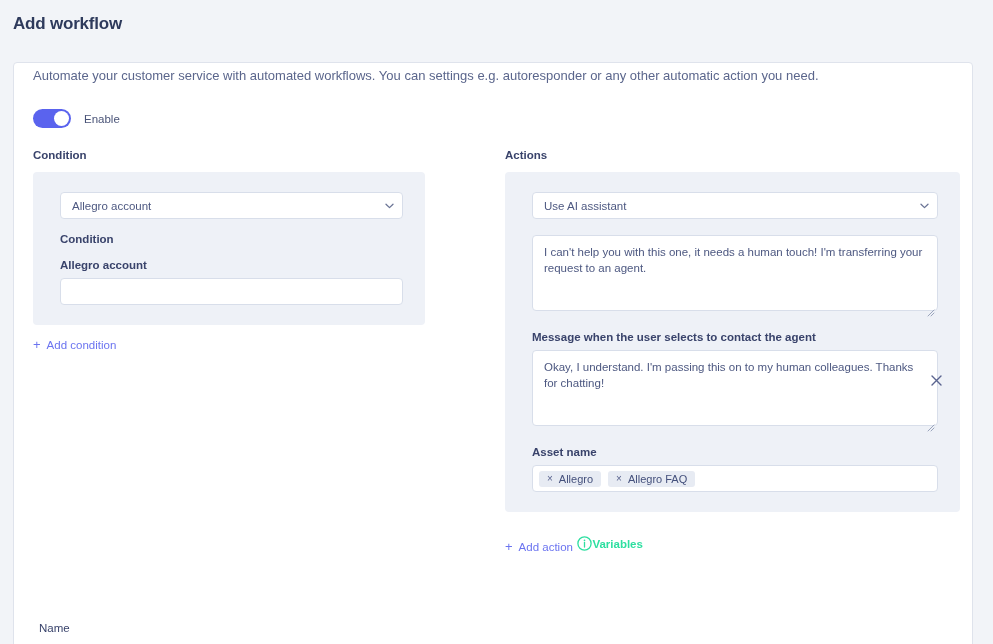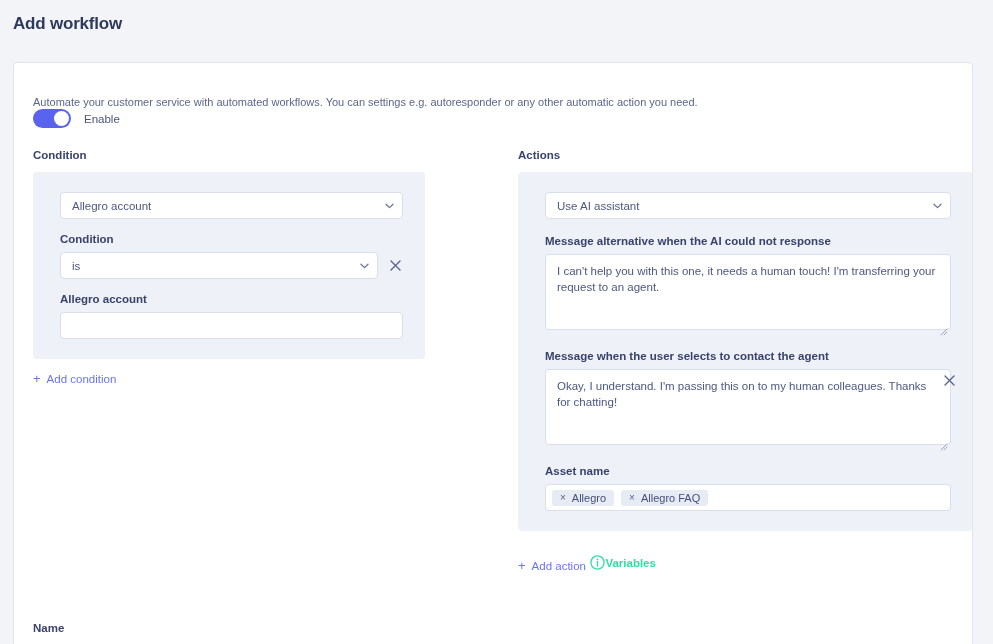--- a/index.html
+++ b/index.html
@@ -32,22 +32,22 @@
     height: 600px;
     background: #ffffff;
     border: 1px solid #dfe3ec;
     border-radius: 4px;
     overflow: hidden;
   }
 
   .card-desc {
     position: absolute;
     left: 19px;
-    top: 32px;
-    font-size: 11px;
+    top: 4px;
+    font-size: 13px;
     color: #5b668c;
     line-height: 1.4;
   }
 
   
   .toggle-row {
     position: absolute;
     left: 19px;
     top: 46px;
     display: flex;
@@ -85,21 +85,21 @@
 
   
   .col-condition {
     position: absolute;
     left: 19px;
     top: 86px;
     width: 392px;
   }
   .col-actions {
     position: absolute;
-    left: 504px;
+    left: 491px;
     top: 86px;
     width: 455px;
   }
 
   .panel {
     margin-top: 11px;
     background: #eef1f7;
     border-radius: 4px;
     padding: 20px 22px 20px 27px;
     position: relative;
@@ -254,24 +254,24 @@
     cursor: pointer;
   }
   .variables-text {
     font-size: 11.5px;
     font-weight: bold;
     color: #2ddfa0;
   }
 
   .bottom-name {
     position: absolute;
-    left: 19px;
+    left: 25px;
     top: 559px;
     font-size: 11.5px;
-    font-weight: bold;
+    font-weight: normal;
     color: #39436b;
   }
 </style>
 </head>
 <body>
 
 <div class="page-title">Add workflow</div>
 
 <div class="card">
 
@@ -293,35 +293,20 @@
         <div class="select-box">Allegro account</div>
         <span class="chevron">
           <svg width="9" height="6" viewBox="0 0 9 6">
               <path d="M1 1.2 L4.5 4.6 L8 1.2" fill="none" stroke="#6b7596" stroke-width="1.3" stroke-linecap="round" stroke-linejoin="round"></path>
             </svg>
         </span>
       </div>
 
       <div class="mt14">
         <span class="field-label">Condition</span>
-        <div class="row-with-x">
-          <div class="select-wrap">
-            <div class="select-box">is</div>
-            <span class="chevron">
-              <svg width="9" height="6" viewBox="0 0 9 6">
-                  <path d="M1 1.2 L4.5 4.6 L8 1.2" fill="none" stroke="#6b7596" stroke-width="1.3" stroke-linecap="round" stroke-linejoin="round"></path>
-                </svg>
-            </span>
-          </div>
-          <span class="x-btn">
-            <svg width="11" height="11" viewBox="0 0 11 11">
-                <path d="M1 1 L10 10 M10 1 L1 10" stroke="#5a648f" stroke-width="1.4" stroke-linecap="round"></path>
-              </svg>
-          </span>
-        </div>
       </div>
 
       <div class="mt14">
         <span class="field-label">Allegro account</span>
         <input class="text-input" type="text" value="" style="">
       </div>
 
     </div>
 
     <div class="add-link">
@@ -338,21 +323,20 @@
       <div class="select-wrap">
         <div class="select-box">Use AI assistant</div>
         <span class="chevron">
           <svg width="9" height="6" viewBox="0 0 9 6">
               <path d="M1 1.2 L4.5 4.6 L8 1.2" fill="none" stroke="#6b7596" stroke-width="1.3" stroke-linecap="round" stroke-linejoin="round"></path>
             </svg>
         </span>
       </div>
 
       <div class="mt16">
-        <span class="field-label">Message alternative when the AI could not response</span>
         <div class="ta-wrap">
           <textarea class="textarea" style="">I can't help you with this one, it needs a human touch! I'm transferring your request to an agent.</textarea>
           <span class="ta-grip">
             <svg width="9" height="9" viewBox="0 0 9 9">
                 <path d="M8 2 L2 8 M8 5 L5 8" stroke="#9aa4bd" stroke-width="1" stroke-linecap="round"></path>
               </svg>
           </span>
         </div>
       </div>
 

